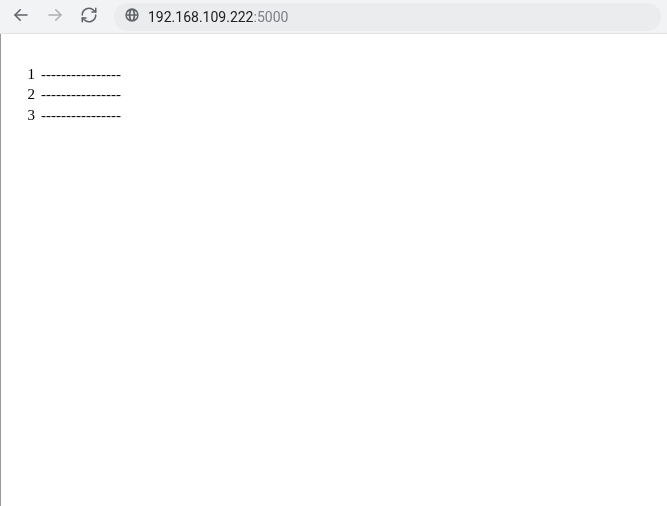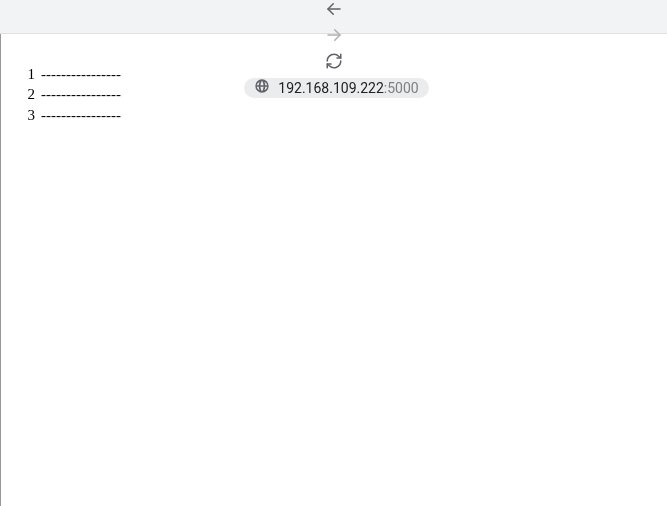--- a/index.html
+++ b/index.html
@@ -11,21 +11,20 @@
       overflow: hidden;
     }
     .toolbar {
       height: 34px;
       background: #f1f3f4;
       display: flex;
       align-items: center;
       padding: 0 6px;
       gap: 4px;
       border-bottom: 1px solid #e0e0e0;
-      flex-direction: column;
     }
     .nav-btn {
       width: 30px;
       height: 30px;
       display: flex;
       align-items: center;
       justify-content: center;
       border-radius: 50%;
       cursor: pointer;
     }

